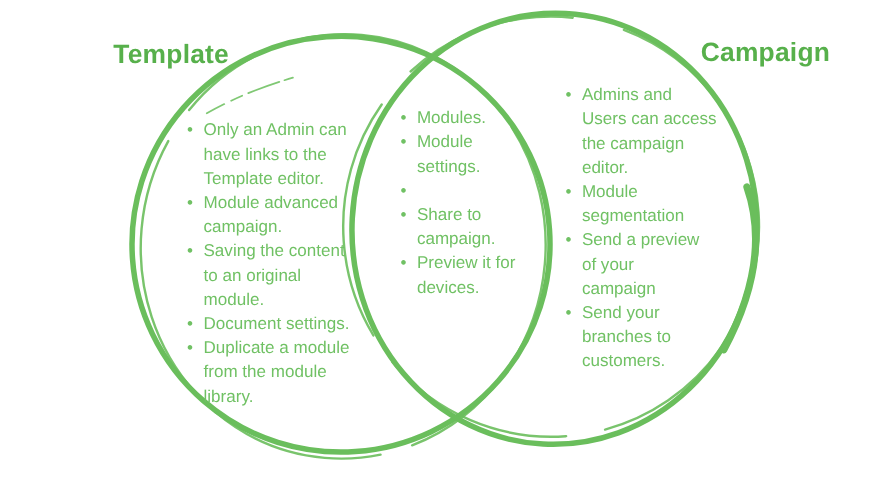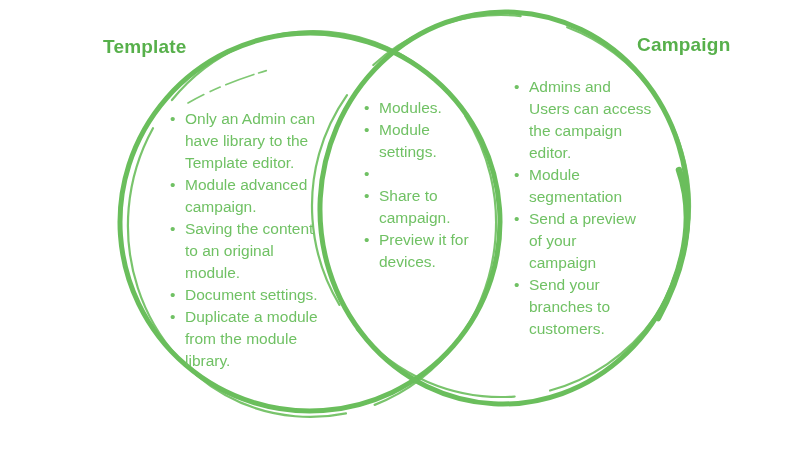--- a/index.html
+++ b/index.html
@@ -15,21 +15,21 @@
     height: 450px;
     background: #ffffff;
   }
   .venn-svg {
     position: absolute;
     left: 0; top: 0;
     width: 800px; height: 450px;
   }
   .circle-title {
     position: absolute;
-    font-size: 19px;
+    font-size: 24px;
     font-weight: bold;
     color: #57b04b;
     letter-spacing: 0.2px;
   }
   .title-template { left: 103px; top: 36px; }
   .title-campaign { left: 637px; top: 34px; }
   .list {
     position: absolute;
     color: #70c164;
     font-size: 15.5px;
@@ -75,21 +75,21 @@
   </svg>
 
   <div class="circle-title title-template">Template</div>
 
   <div class="circle-title title-campaign">Campaign</div>
 
   <div class="list list-left">
     <div class="item">
       <span class="bullet">•</span>
       <span class="item-text">Only an Admin can
-have library to the
+have links to the
 Template editor.</span>
     </div>
     <div class="item">
       <span class="bullet">•</span>
       <span class="item-text">Module advanced
 campaign.</span>
     </div>
     <div class="item">
       <span class="bullet">•</span>
       <span class="item-text">Saving the content

